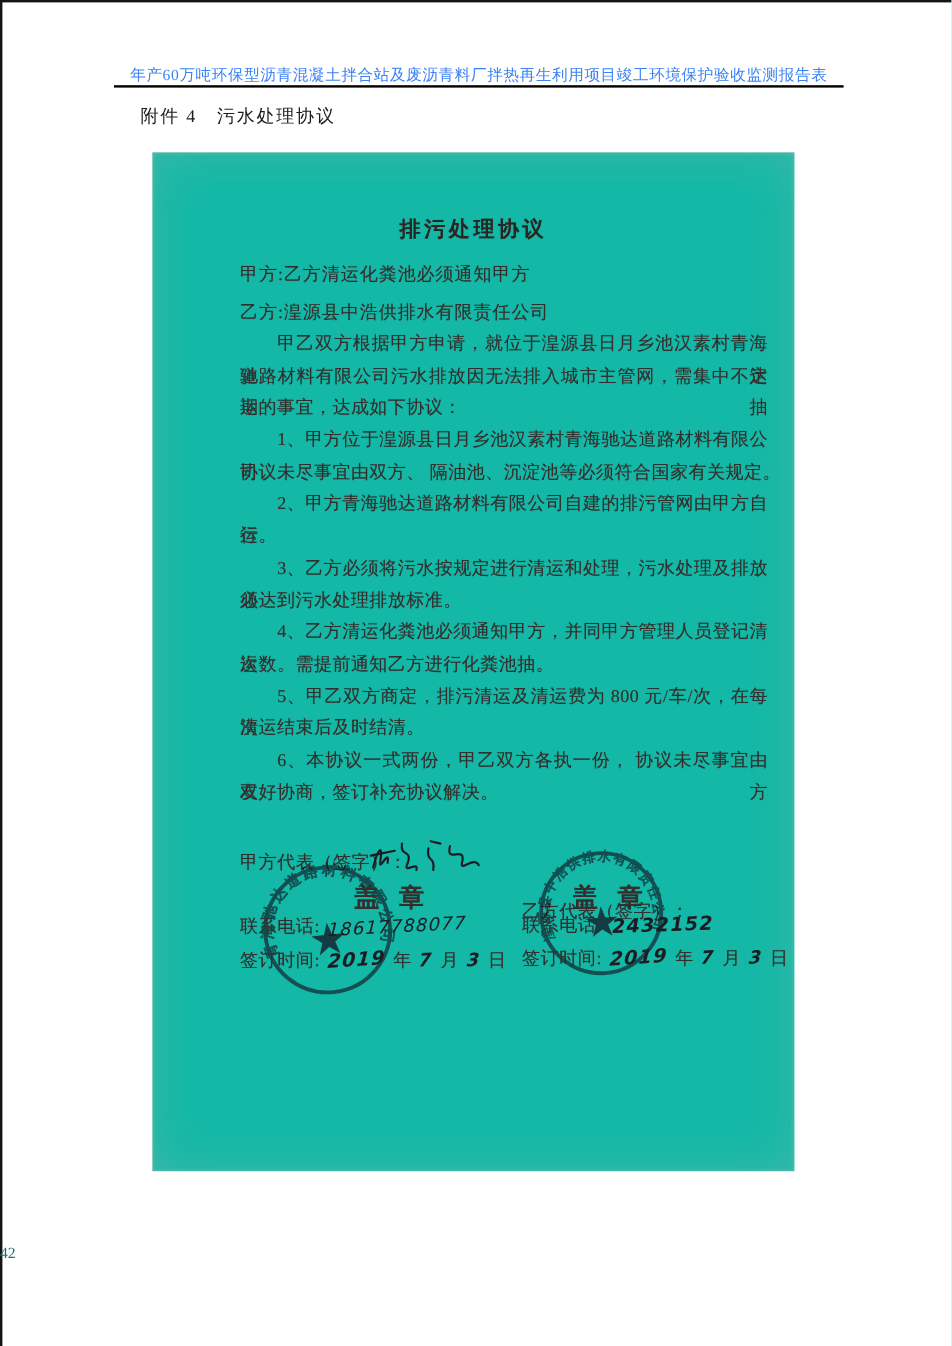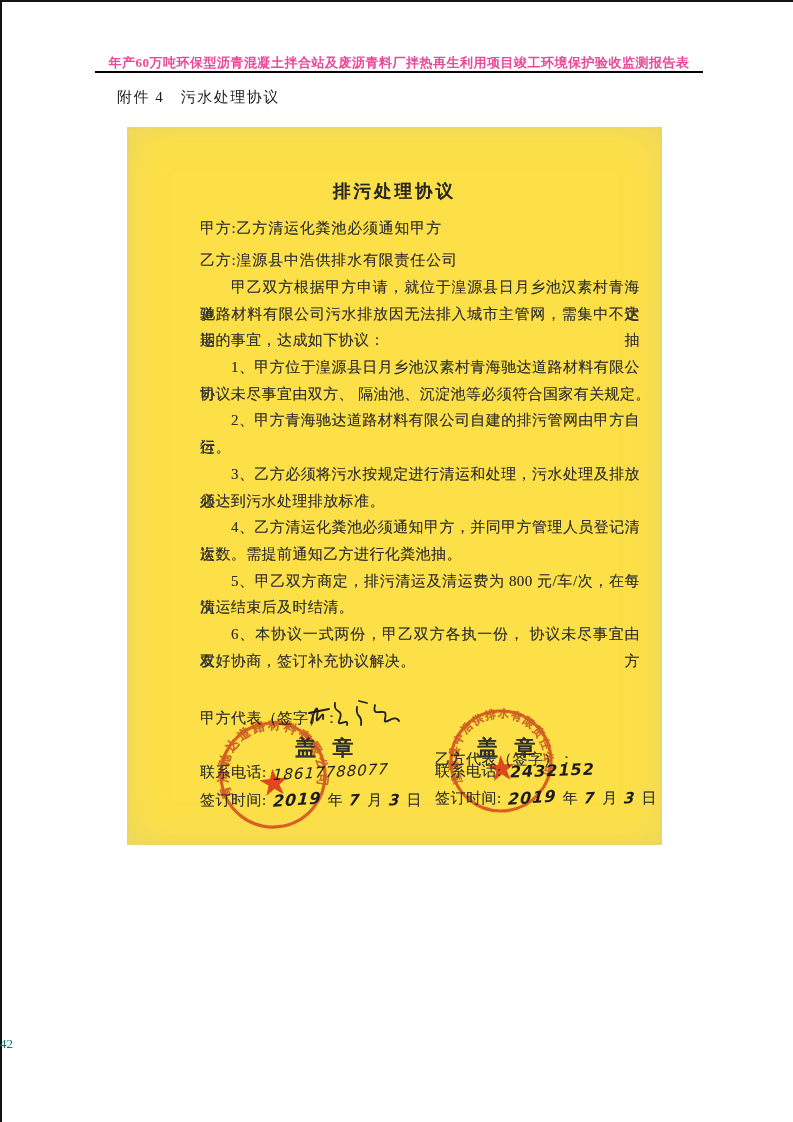--- a/index.html
+++ b/index.html
@@ -6,32 +6,32 @@
   body{
     width:793px;height:1122px;position:relative;background:#ffffff;
     font-family:"Liberation Serif","DejaVu Serif",serif;color:#1f1f1f;
     overflow:hidden;
   }
   .edge-top{position:absolute;left:0;top:0;width:793px;height:2px;background:#141414;}
   .edge-left{position:absolute;left:0;top:0;width:2px;height:1122px;background:#141414;}
 
   .report-header{
     position:absolute;left:95px;top:54px;width:608px;text-align:center;
-    font-size:13px;font-weight:bold;letter-spacing:.5px;color:#ec4899;white-space:nowrap;
+    font-size:13px;font-weight:normal;letter-spacing:.5px;color:#3b82f6;white-space:nowrap;
   }
   .header-rule{position:absolute;left:95px;top:71px;width:608px;height:2px;background:#000;}
 
   .attachment-heading{
     position:absolute;left:117px;top:88px;font-size:15px;color:#1b1b1b;
     letter-spacing:1.5px;font-weight:500;white-space:pre;
   }
 
   .scan{
-    position:absolute;left:127px;top:127px;width:535px;height:718px;
-    background:#fde047;
+    position:absolute;left:127px;top:127px;width:535px;height:849px;
+    background:#14b8a6;
     box-shadow:inset 0 0 40px rgba(185,182,175,.25), inset 0 0 4px rgba(200,198,192,.35);
     color:#30302e;
   }
   .scan *{text-shadow:0 0 .6px rgba(70,70,70,.55);}
 
   .doc-title{
     position:absolute;left:0;top:52px;width:100%;text-align:center;
     font-size:17.5px;font-weight:bold;letter-spacing:3px;color:#262624;
   }
   .party{position:absolute;left:73px;font-size:15px;letter-spacing:.8px;}

